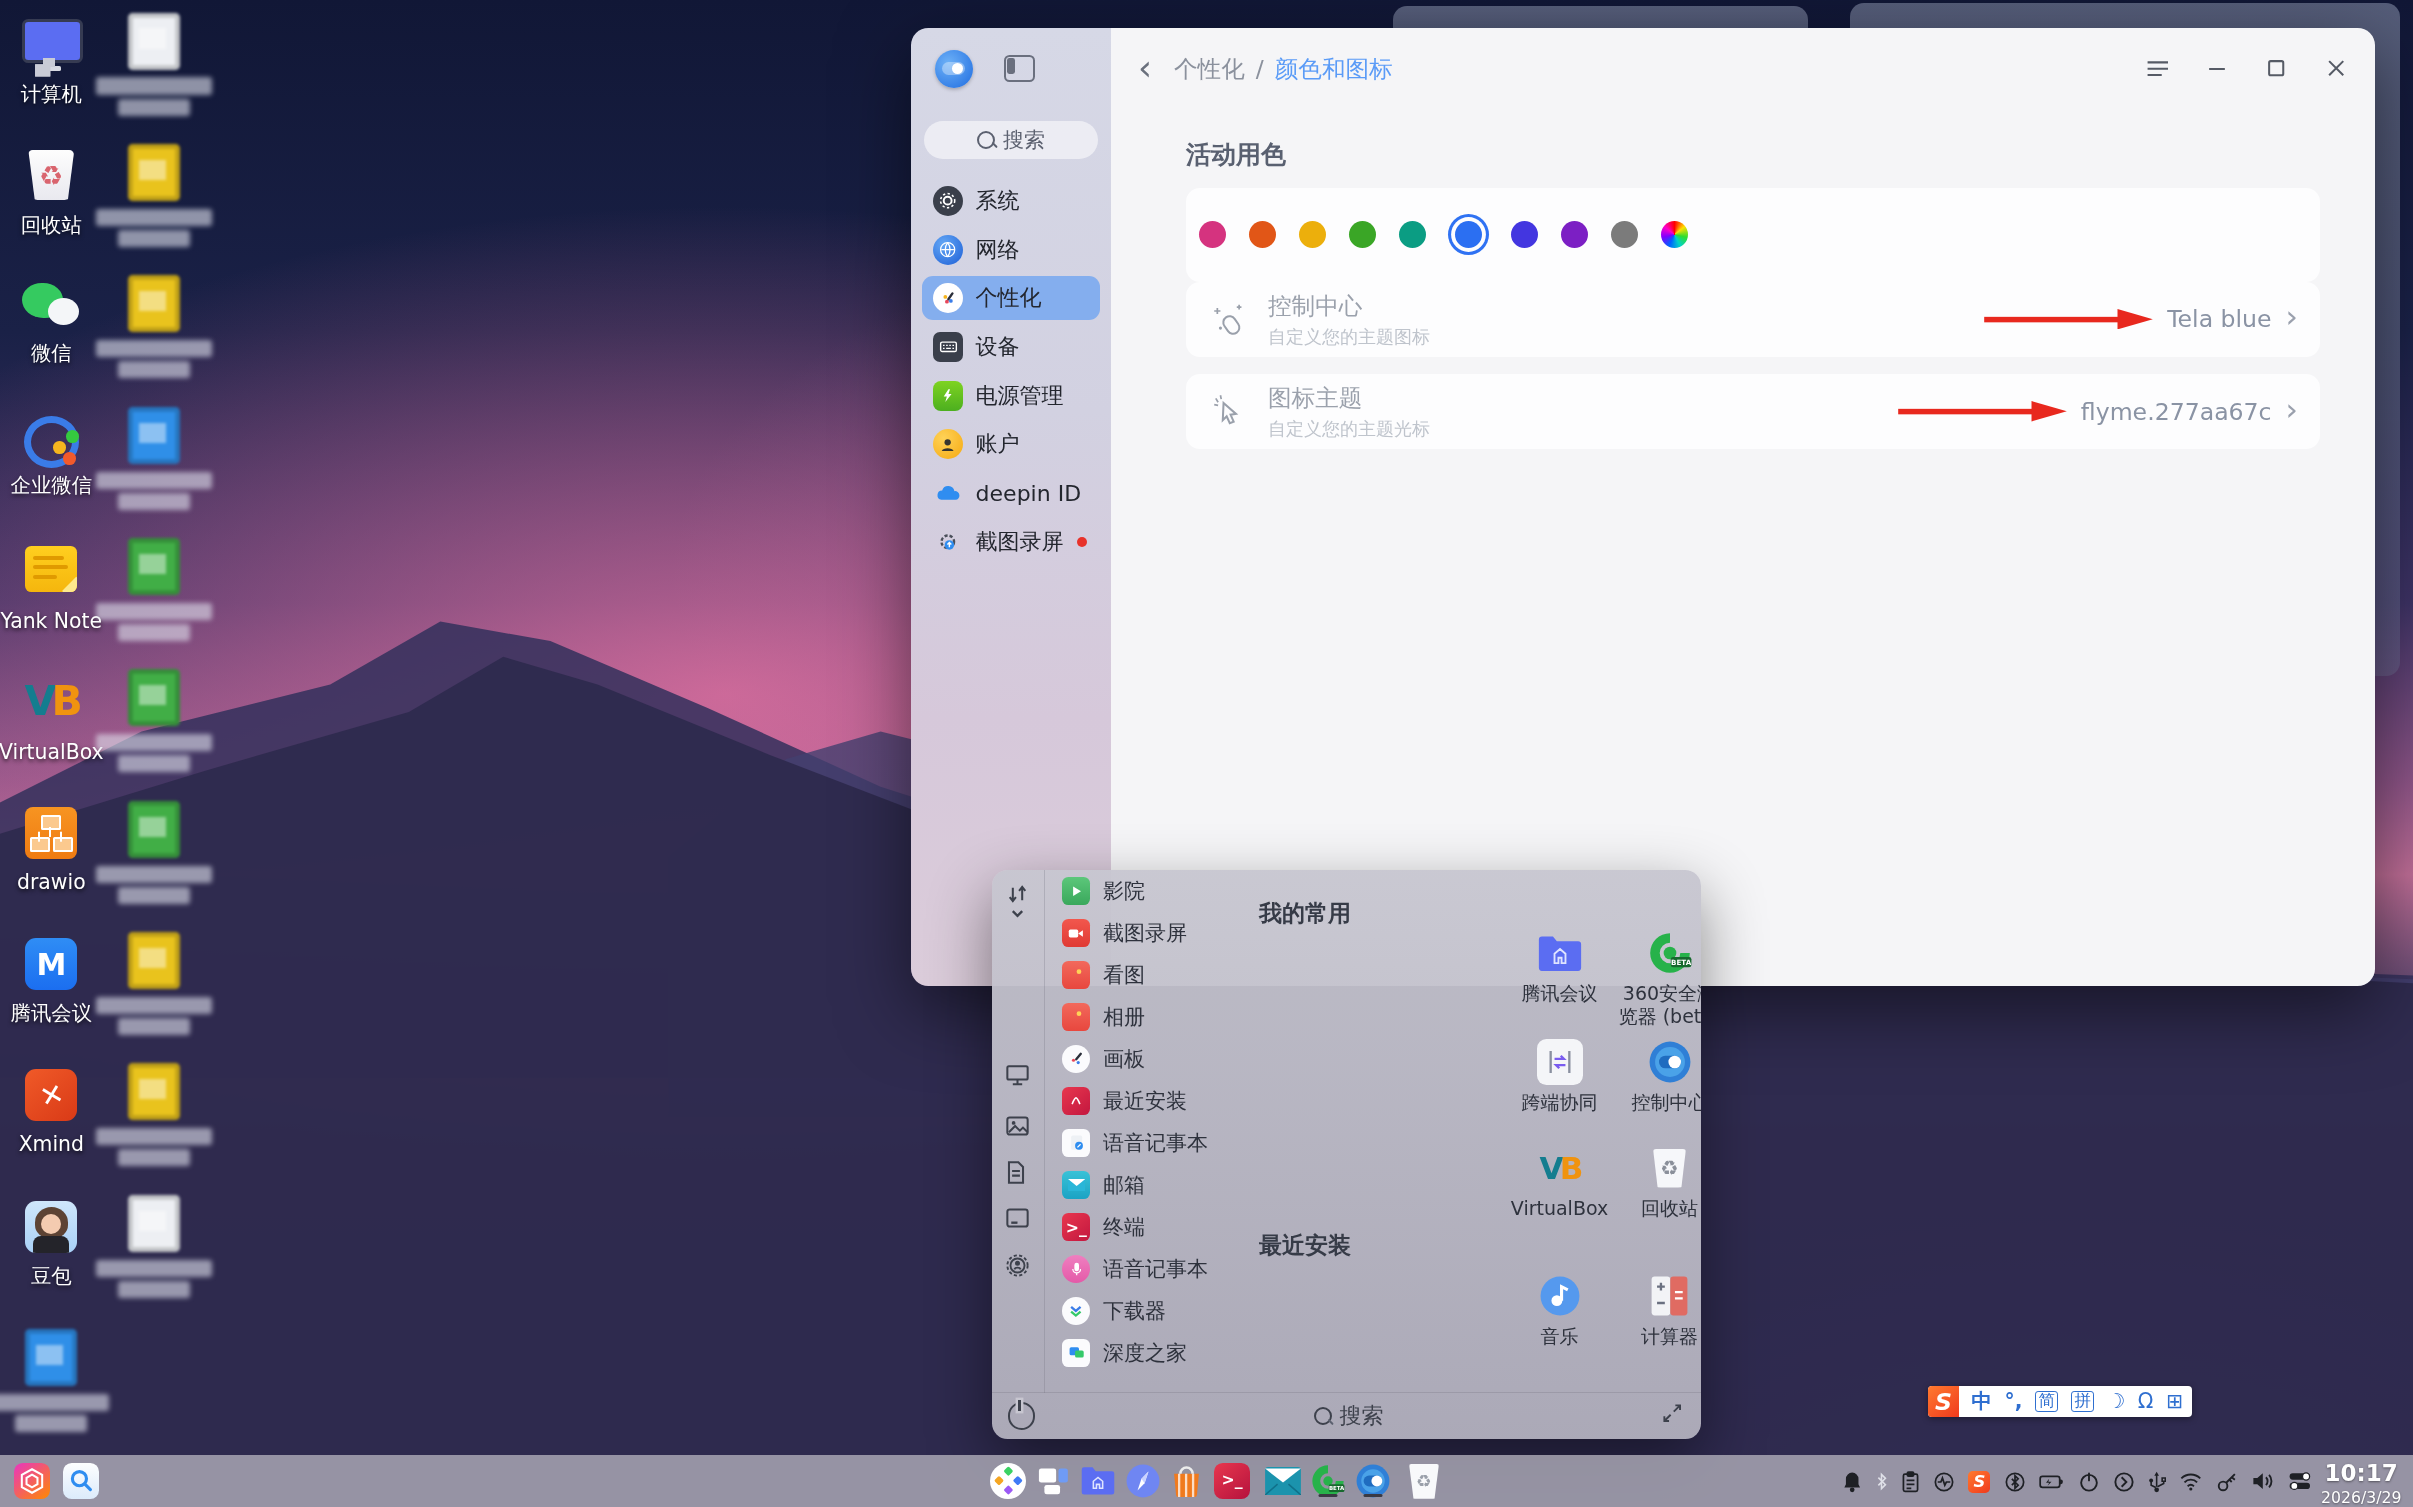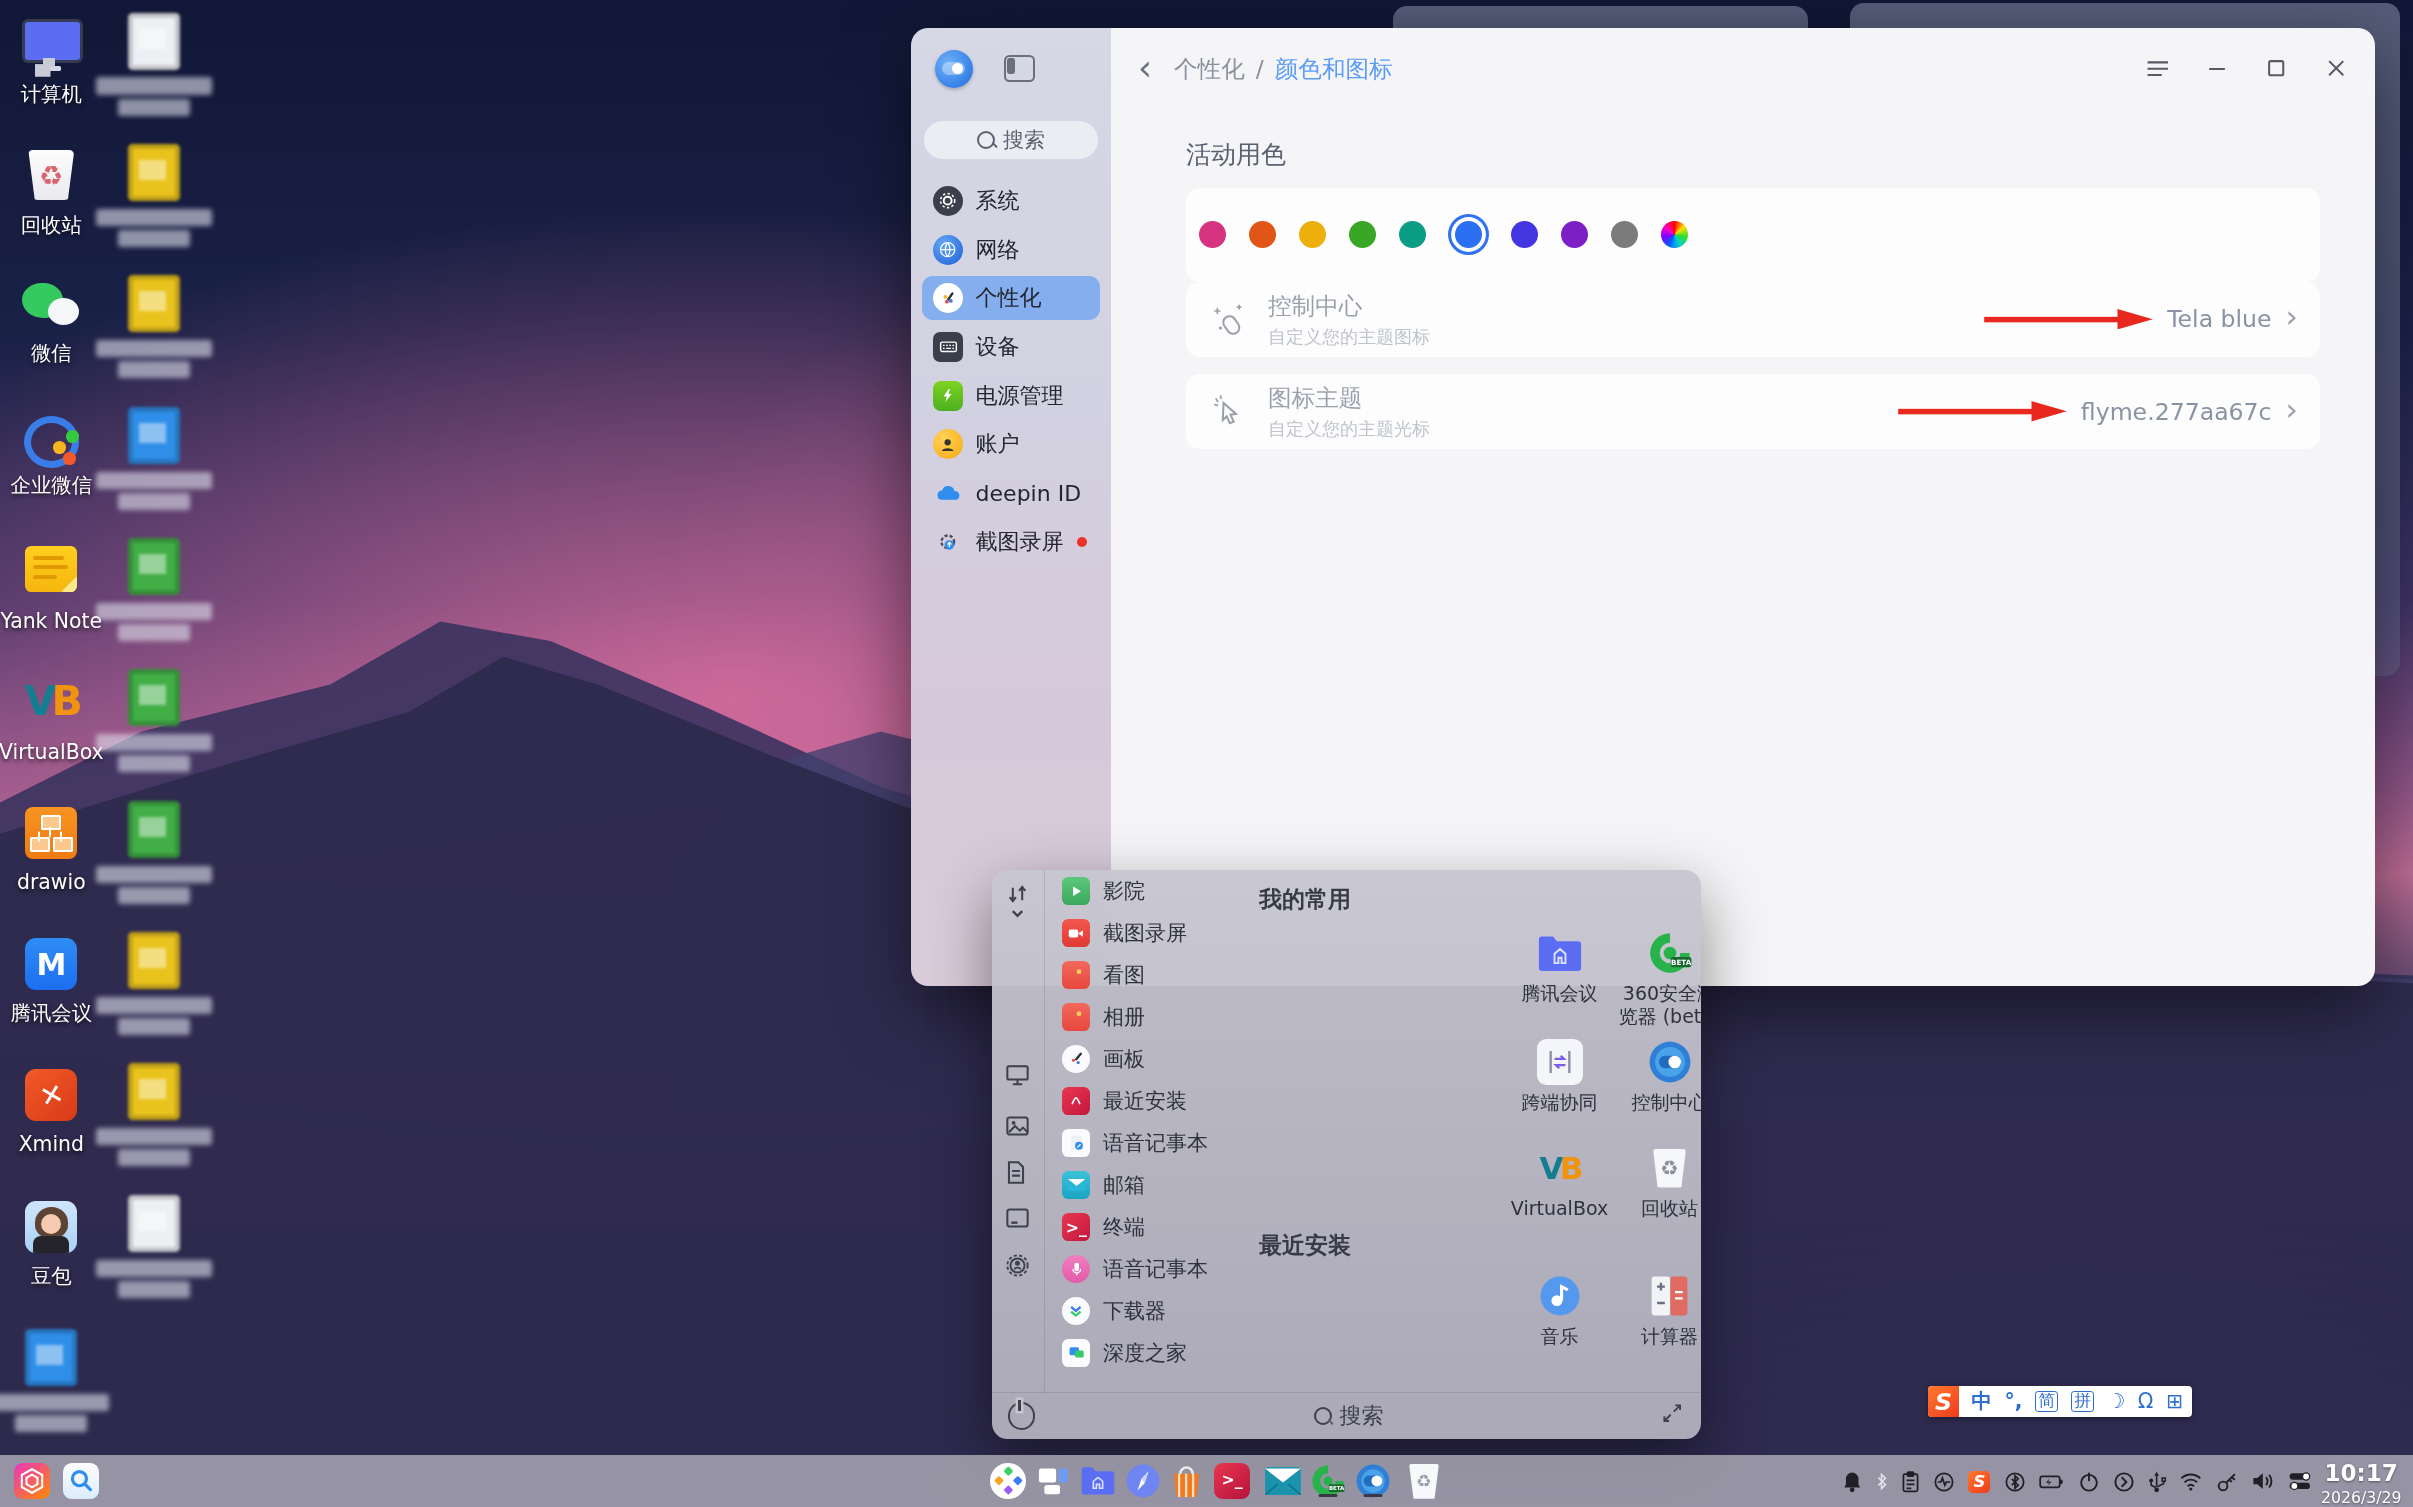--- a/index.html
+++ b/index.html
@@ -89,21 +89,21 @@
 
   #content{flex:1;background:#f5f5f7;position:relative;}
   .c-header{height:82px;display:flex;align-items:center;padding:0 27px;}
   .back{font-size:35px;color:#6a707d;margin-right:22px;line-height:1;}
   .crumb-parent{font-size:23.6px;color:#8b919d;}
   .crumb-sep{font-size:23.6px;color:#8b919d;margin:0 11px;}
   .crumb-cur{font-size:23.6px;color:#5a9bf7;}
   .winbtns{margin-left:auto;display:flex;align-items:center;gap:36px;color:#565b66;}
   .winbtns .wb{width:23.6px;height:23.6px;display:flex;align-items:center;justify-content:center;}
   .c-body{padding:0 55px 0 75px;}
-  .sec-title{font-size:25px;font-weight:normal;color:#596070;margin:28px 0 17.3px;}
+  .sec-title{font-size:25px;font-weight:bold;color:#596070;margin:28px 0 17.3px;}
   .color-card{height:94px;background:#fdfdfe;border-radius:14px;display:flex;align-items:center;padding:0 12.6px;gap:23px;}
   .swatch{width:27px;height:27px;border-radius:50%;flex:none;}
   .swatch.sel{box-shadow:0 0 0 3.9px #fdfdfe,0 0 0 7px #2f72f3;margin:0 6.3px;}
   .swatch.rainbow{background:conic-gradient(#ff0000,#ffe000,#2fdd2f,#00d3c8,#0061ff,#8000ff,#ff00c8,#ff0000);}
   .setrow{height:75px;background:#fdfdfe;border-radius:14px;display:flex;align-items:center;padding:0 22px;margin-bottom:17.3px;}
   .setrow .ric{width:46px;color:#9aa0ab;flex:none;}
   .rtxt{margin-left:14px;}
   .rtitle{font-size:23.6px;color:#9ba1ac;}
   .rsub{font-size:18px;color:#bfc4cc;margin-top:3.1px;}
   .rright{margin-left:auto;display:flex;align-items:center;gap:14px;}
@@ -648,21 +648,21 @@
             <svg width="17.3" height="15.7" viewBox="0 0 22 20">
               <rect x="2" y="3" width="12" height="10" rx="2" fill="#2f8df0"></rect>
               <rect x="9" y="7" width="11" height="9" rx="2" fill="#35c96a"></rect>
             </svg>
           </span>
           <span class="al">深度之家</span>
         </div>
     </div>
 
     <div id="gridarea">
-      <div class="ghead" style="position:absolute;left:15px;top:14px">我的常用</div>
+      <div class="ghead" style="position:absolute;left:15px;top:28px">我的常用</div>
 
       <div class="gcell" style="left:260px;top:60px">
         <div class="gi">
             <svg width="46" height="36" viewBox="0 0 58 46">
               <path d="M2 6a4 4 0 0 1 4-4h14l5 6h27a4 4 0 0 1 4 4v30a4 4 0 0 1-4 4H6a4 4 0 0 1-4-4z" fill="#5b6df2"></path>
               <path d="M22 36V24l7-6 7 6v12h-5v-7h-4v7z" fill="none" stroke="#dfe4ff" stroke-width="2.4"></path>
             </svg>
           </div>
         <div class="gl">腾讯会议</div>
       </div>

